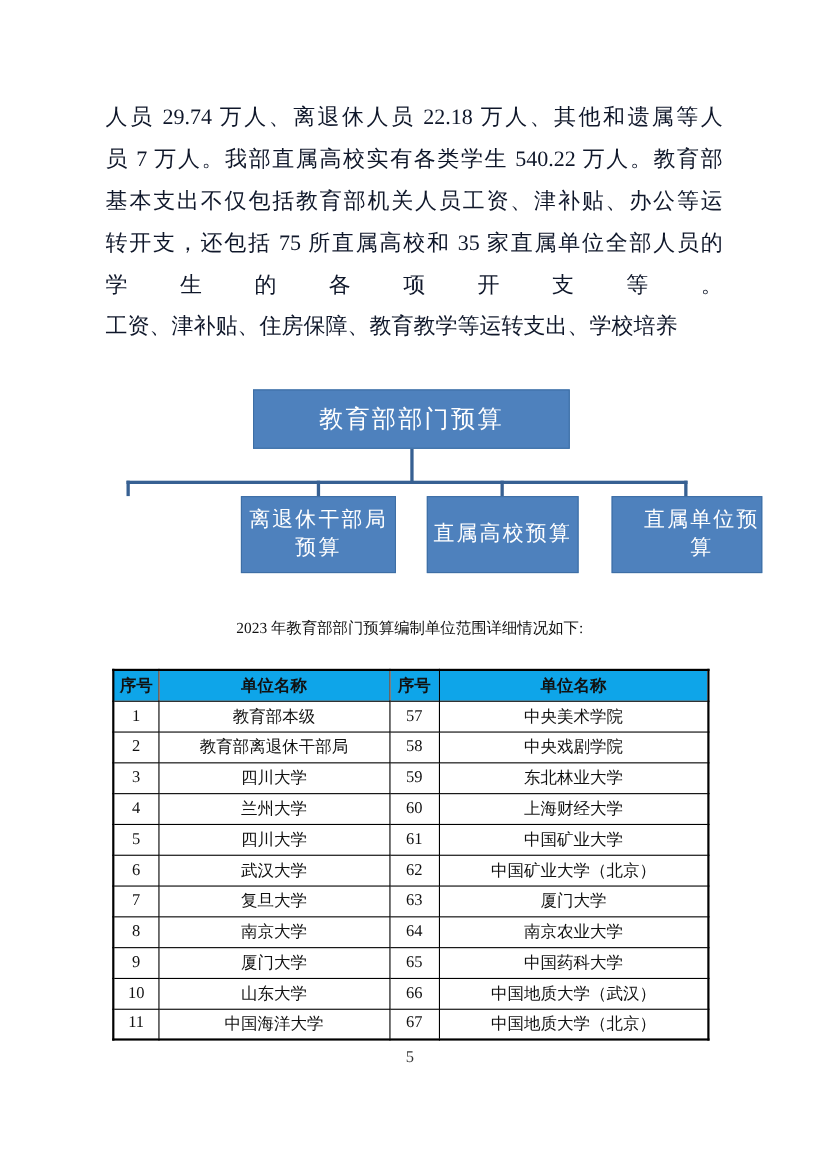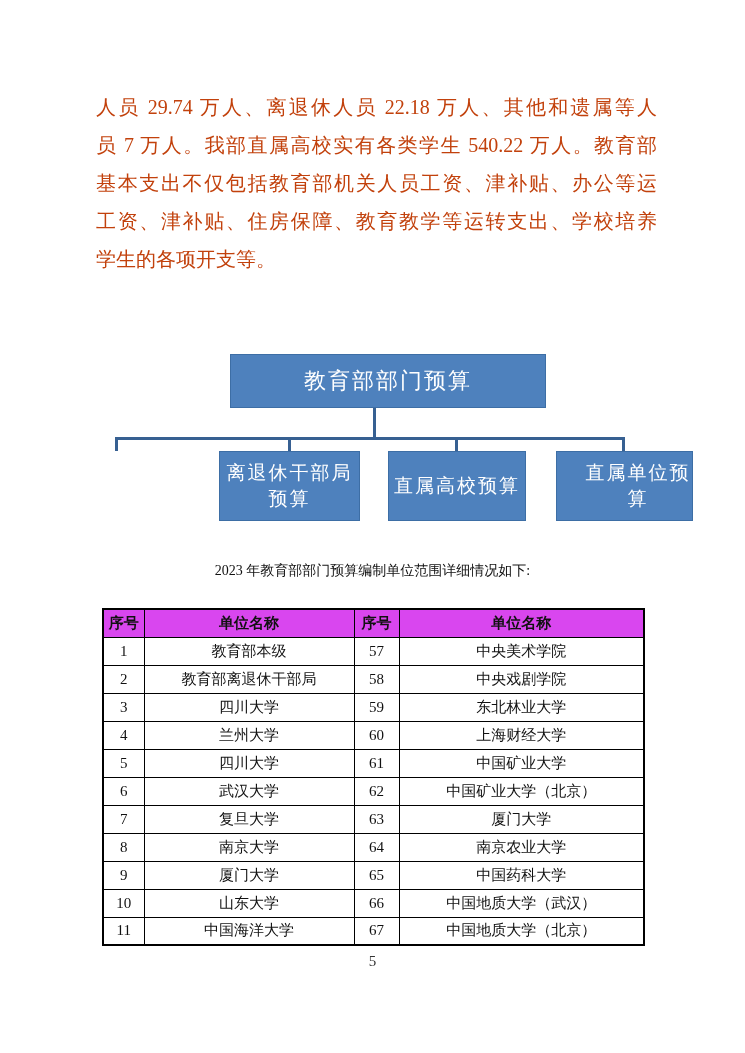--- a/index.html
+++ b/index.html
@@ -17,21 +17,21 @@
   }
 
   
   .paragraph {
     position: absolute;
     left: 96px;
     top: 88px;
     width: 561px;
     font-size: 20px;
     line-height: 38px;
-    color: #c2410c;
+    color: #0f172a;
   }
   .pline {
     text-align: justify;
     text-align-last: justify;
     white-space: normal;
     overflow: hidden;
     height: 38px;
   }
   .pline:last-child { text-align-last: left; }
 
@@ -42,21 +42,21 @@
     background: #4E81BD;
     border: 1px solid #3D6EA5;
     color: #ffffff;
     display: flex;
     align-items: center;
     justify-content: center;
     text-align: center;
     letter-spacing: 2px;
   }
   .dbox.root {
-    left: 230px; top: 354px; width: 316px; height: 54px;
+    left: 230px; top: 354px; width: 288px; height: 54px;
     font-size: 22px;
   }
   .dbox.child { top: 451px; height: 70px; font-size: 19px; line-height: 26px; }
   .dbox.c1 { left: 45px;  width: 142px; }
   .dbox.c2 { left: 219px; width: 141px; padding: 0 0; }
   .dbox.c3 { left: 388px; width: 138px; }
   .dbox.c4 { left: 556px; width: 137px; padding-left: 27px; }
   .conn { position: absolute; background: #376092; }
   .conn.v-root { left: 373px; top: 408px; width: 3px; height: 30px; }
   .conn.h-bar  { left: 115px; top: 437px; width: 510px; height: 3px; }
@@ -89,21 +89,21 @@
     border: 1px solid #000000;
     text-align: center;
     vertical-align: middle;
     height: 28px;
     padding: 0 2px;
     overflow: hidden;
     white-space: nowrap;
   }
   .unit-table { border: 2px solid #000000; }
   .unit-table th {
-    background: #d946ef;
+    background: #0ea5e9;
     font-weight: bold;
     margin-left: 20px;
   }
 
   
   .page-number {
     position: absolute;
     left: 0; top: 953px;
     width: 745px;
     text-align: center;
@@ -113,22 +113,23 @@
 </style>
 </head>
 <body>
 
 <div class="page">
 
   <div class="paragraph">
     <div class="pline">人员 29.74 万人、离退休人员 22.18 万人、其他和遗属等人</div>
     <div class="pline">员 7 万人。我部直属高校实有各类学生 540.22 万人。教育部</div>
     <div class="pline">基本支出不仅包括教育部机关人员工资、津补贴、办公等运</div>
+    <div class="pline">转开支，还包括 75 所直属高校和 35 家直属单位全部人员的</div>
+    <div class="pline">学生的各项开支等。</div>
     <div class="pline">工资、津补贴、住房保障、教育教学等运转支出、学校培养</div>
-    <div class="pline">学生的各项开支等。</div>
   </div>
 
   <div class="diagram">
     <div class="conn v-root"></div>
     <div class="conn h-bar"></div>
     <div class="conn d1"></div>
     <div class="conn d2"></div>
     <div class="conn d3"></div>
     <div class="conn d4"></div>
 

